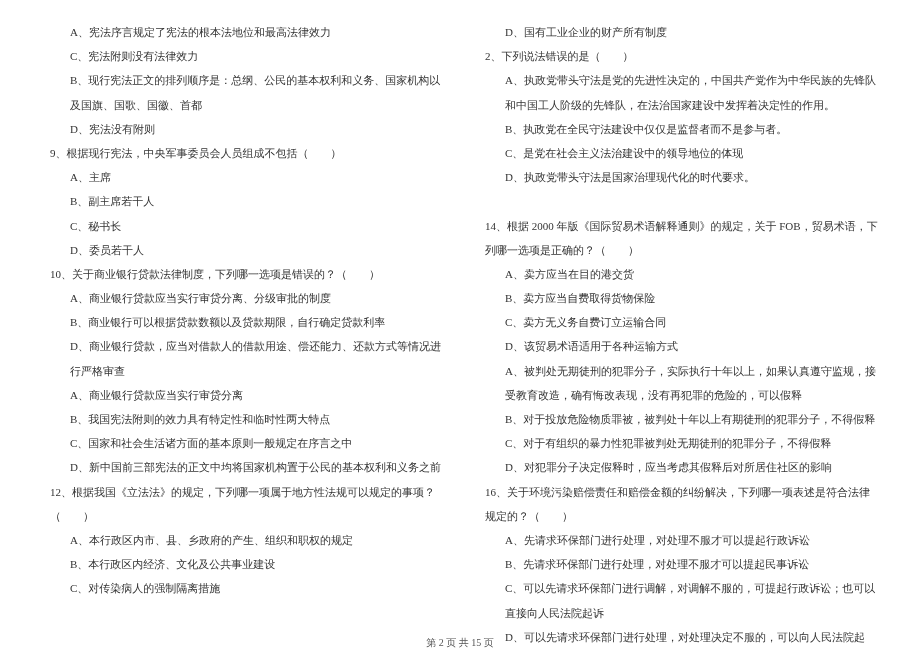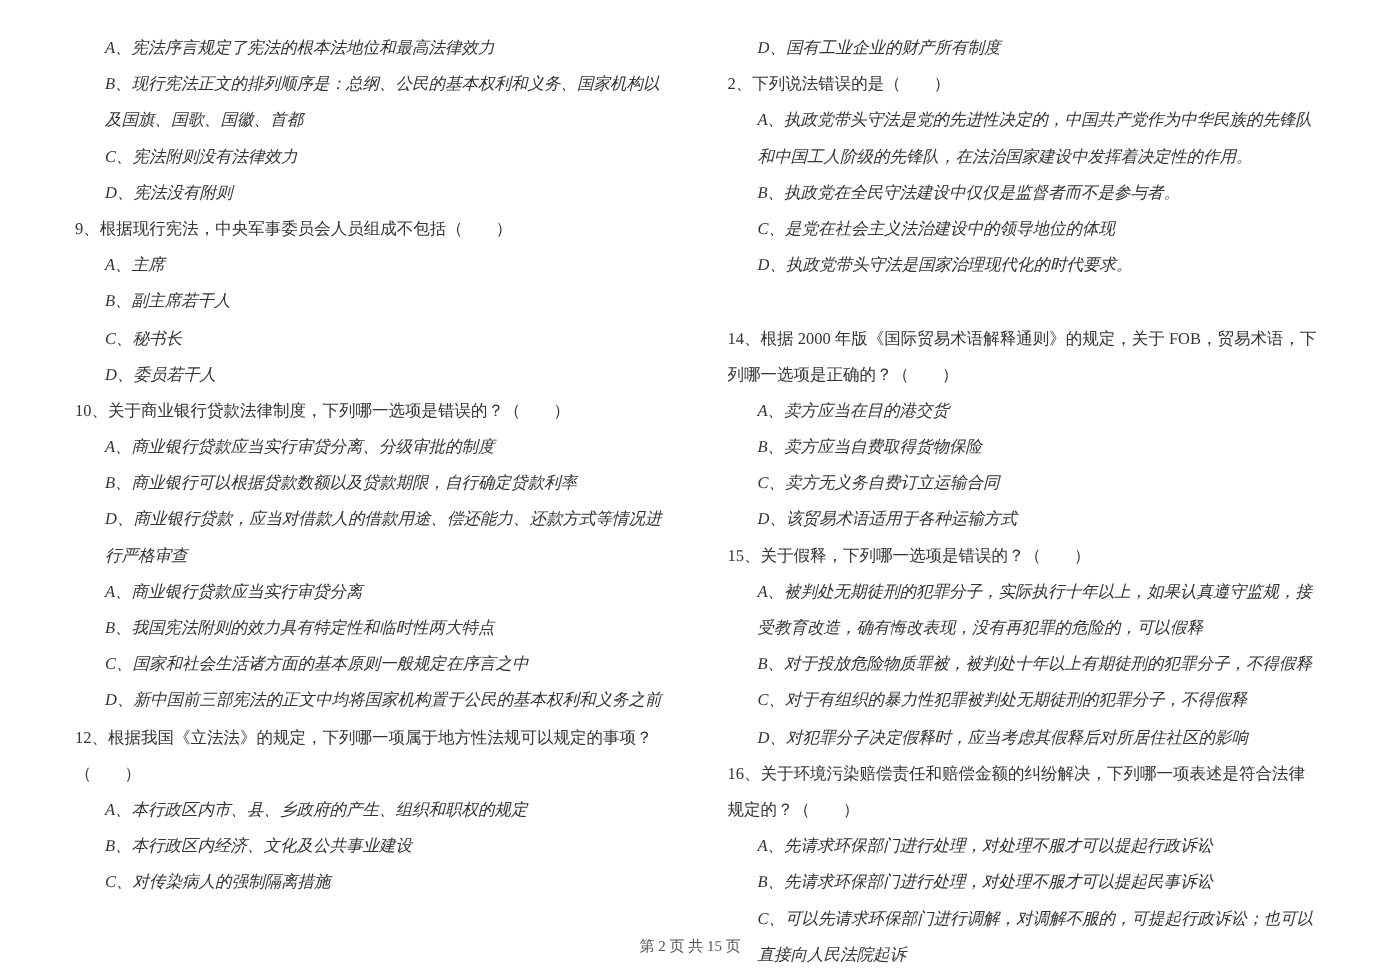--- a/index.html
+++ b/index.html
@@ -21,43 +21,42 @@
       display: flex;
       gap: 30px;
       height: 590px;
     }
     .column {
       flex: 1;
       line-height: 2.2;
     }
     .option {
       padding-left: 30px;
-      font-style: italic;
     }
     .question {
       padding-left: 10px;
     }
     .footer {
       position: absolute;
-      bottom: 12px;
+      bottom: 0;
       left: 0;
       right: 0;
       text-align: center;
       font-size: 10px;
       color: #555;
     }
   </style>
 </head>
 <body>
 
 <div class="page-container">
   <div class="column" id="left-col">
       <div class="option">A、宪法序言规定了宪法的根本法地位和最高法律效力</div>
+      <div class="option">C、宪法附则没有法律效力</div>
       <div class="option">B、现行宪法正文的排列顺序是：总纲、公民的基本权利和义务、国家机构以及国旗、国歌、国徽、首都</div>
-      <div class="option">C、宪法附则没有法律效力</div>
       <div class="option">D、宪法没有附则</div>
       <div class="question">9、根据现行宪法，中央军事委员会人员组成不包括（　　）</div>
       <div class="option">A、主席</div>
       <div class="option">B、副主席若干人</div>
       <div class="option">C、秘书长</div>
       <div class="option">D、委员若干人</div>
       <div class="question">10、关于商业银行贷款法律制度，下列哪一选项是错误的？（　　）</div>
       <div class="option">A、商业银行贷款应当实行审贷分离、分级审批的制度</div>
       <div class="option">B、商业银行可以根据贷款数额以及贷款期限，自行确定贷款利率</div>
       <div class="option">D、商业银行贷款，应当对借款人的借款用途、偿还能力、还款方式等情况进行严格审查</div>
@@ -76,21 +75,20 @@
       <div class="option">A、执政党带头守法是党的先进性决定的，中国共产党作为中华民族的先锋队和中国工人阶级的先锋队，在法治国家建设中发挥着决定性的作用。</div>
       <div class="option">B、执政党在全民守法建设中仅仅是监督者而不是参与者。</div>
       <div class="option">C、是党在社会主义法治建设中的领导地位的体现</div>
       <div class="option">D、执政党带头守法是国家治理现代化的时代要求。</div>
       <div class="question">　</div>
       <div class="question">14、根据 2000 年版《国际贸易术语解释通则》的规定，关于 FOB，贸易术语，下列哪一选项是正确的？（　　）</div>
       <div class="option">A、卖方应当在目的港交货</div>
       <div class="option">B、卖方应当自费取得货物保险</div>
       <div class="option">C、卖方无义务自费订立运输合同</div>
       <div class="option">D、该贸易术语适用于各种运输方式</div>
-      <div class="question">15、关于假释，下列哪一选项是错误的？（　　）</div>
       <div class="option">A、被判处无期徒刑的犯罪分子，实际执行十年以上，如果认真遵守监规，接受教育改造，确有悔改表现，没有再犯罪的危险的，可以假释</div>
       <div class="option">B、对于投放危险物质罪被，被判处十年以上有期徒刑的犯罪分子，不得假释</div>
       <div class="option">C、对于有组织的暴力性犯罪被判处无期徒刑的犯罪分子，不得假释</div>
       <div class="option">D、对犯罪分子决定假释时，应当考虑其假释后对所居住社区的影响</div>
       <div class="question">16、关于环境污染赔偿责任和赔偿金额的纠纷解决，下列哪一项表述是符合法律规定的？（　　）</div>
       <div class="option">A、先请求环保部门进行处理，对处理不服才可以提起行政诉讼</div>
       <div class="option">B、先请求环保部门进行处理，对处理不服才可以提起民事诉讼</div>
       <div class="option">C、可以先请求环保部门进行调解，对调解不服的，可提起行政诉讼；也可以直接向人民法院起诉</div>
       <div class="option">D、可以先请求环保部门进行处理，对处理决定不服的，可以向人民法院起诉；也可以直接</div>
     </div>

